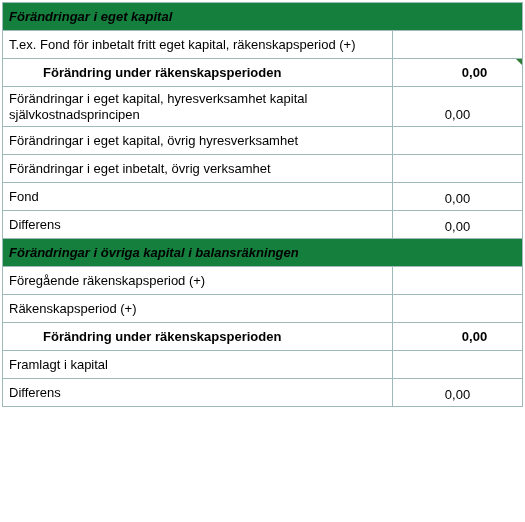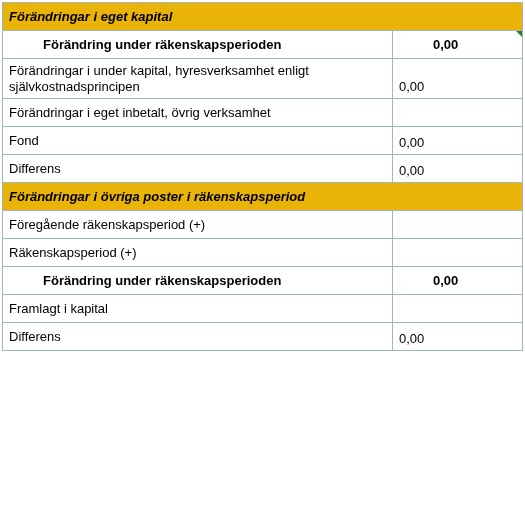--- a/index.html
+++ b/index.html
@@ -18,28 +18,28 @@
     table-layout: fixed;
   }
   td {
     border: 1px solid #9fb9bb;
     padding: 4px 6px;
     vertical-align: middle;
     line-height: 1.2;
     height: 28px;
   }
   .section-header {
-    background: #eab308;
+    background: #15803d;
     font-weight: bold;
     font-style: italic;
   }
   .label-col { width: 75%; }
   .value-col { width: 25%; text-align: right; }
   .bold { font-weight: bold; padding-left: 40px; }
-  .right { text-align: left; }
+  .right { text-align: center; }
   .val-bottom { vertical-align: bottom; }
   .indicator-cell { position: relative; }
   .corner-indicator {
     position: absolute;
     top: 0;
     right: 0;
     width: 0;
     height: 0;
     border-top: 6px solid #2e7d32;
     border-left: 6px solid transparent;
@@ -53,45 +53,53 @@
     <col class="label-col">
     <col class="value-col">
   </colgroup>
   <tbody>
 
     <tr>
       <td class="section-header" colspan="2">Förändringar i eget kapital</td>
     </tr>
 
     <tr>
+      <td>T.ex. Fond för inbetalt fritt eget kapital, räkenskapsperiod (+)</td>
+      <td class="right"></td>
+    </tr>
+    <tr>
       <td class="bold">Förändring under räkenskapsperioden</td>
       <td class="right bold indicator-cell">
         <span class="corner-indicator"></span>
         <span>0,00</span>
       </td>
     </tr>
     <tr>
-      <td>Förändringar i under kapital, hyresverksamhet enligt självkostnadsprincipen</td>
+      <td>Förändringar i eget kapital, hyresverksamhet kapital självkostnadsprincipen</td>
       <td class="right val-bottom">0,00</td>
+    </tr>
+    <tr>
+      <td>Förändringar i eget kapital, övrig hyresverksamhet</td>
+      <td class="right"></td>
     </tr>
     <tr>
       <td>Förändringar i eget inbetalt, övrig verksamhet</td>
       <td class="right"></td>
     </tr>
     <tr>
       <td>Fond</td>
       <td class="right val-bottom">0,00</td>
     </tr>
     <tr>
       <td>Differens</td>
       <td class="right val-bottom">0,00</td>
     </tr>
 
     <tr>
-      <td class="section-header" colspan="2">Förändringar i övriga poster i räkenskapsperiod</td>
+      <td class="section-header" colspan="2">Förändringar i övriga kapital i balansräkningen</td>
     </tr>
 
     <tr>
       <td>Föregående räkenskapsperiod (+)</td>
       <td class="right"></td>
     </tr>
     <tr>
       <td>Räkenskapsperiod (+)</td>
       <td class="right"></td>
     </tr>

